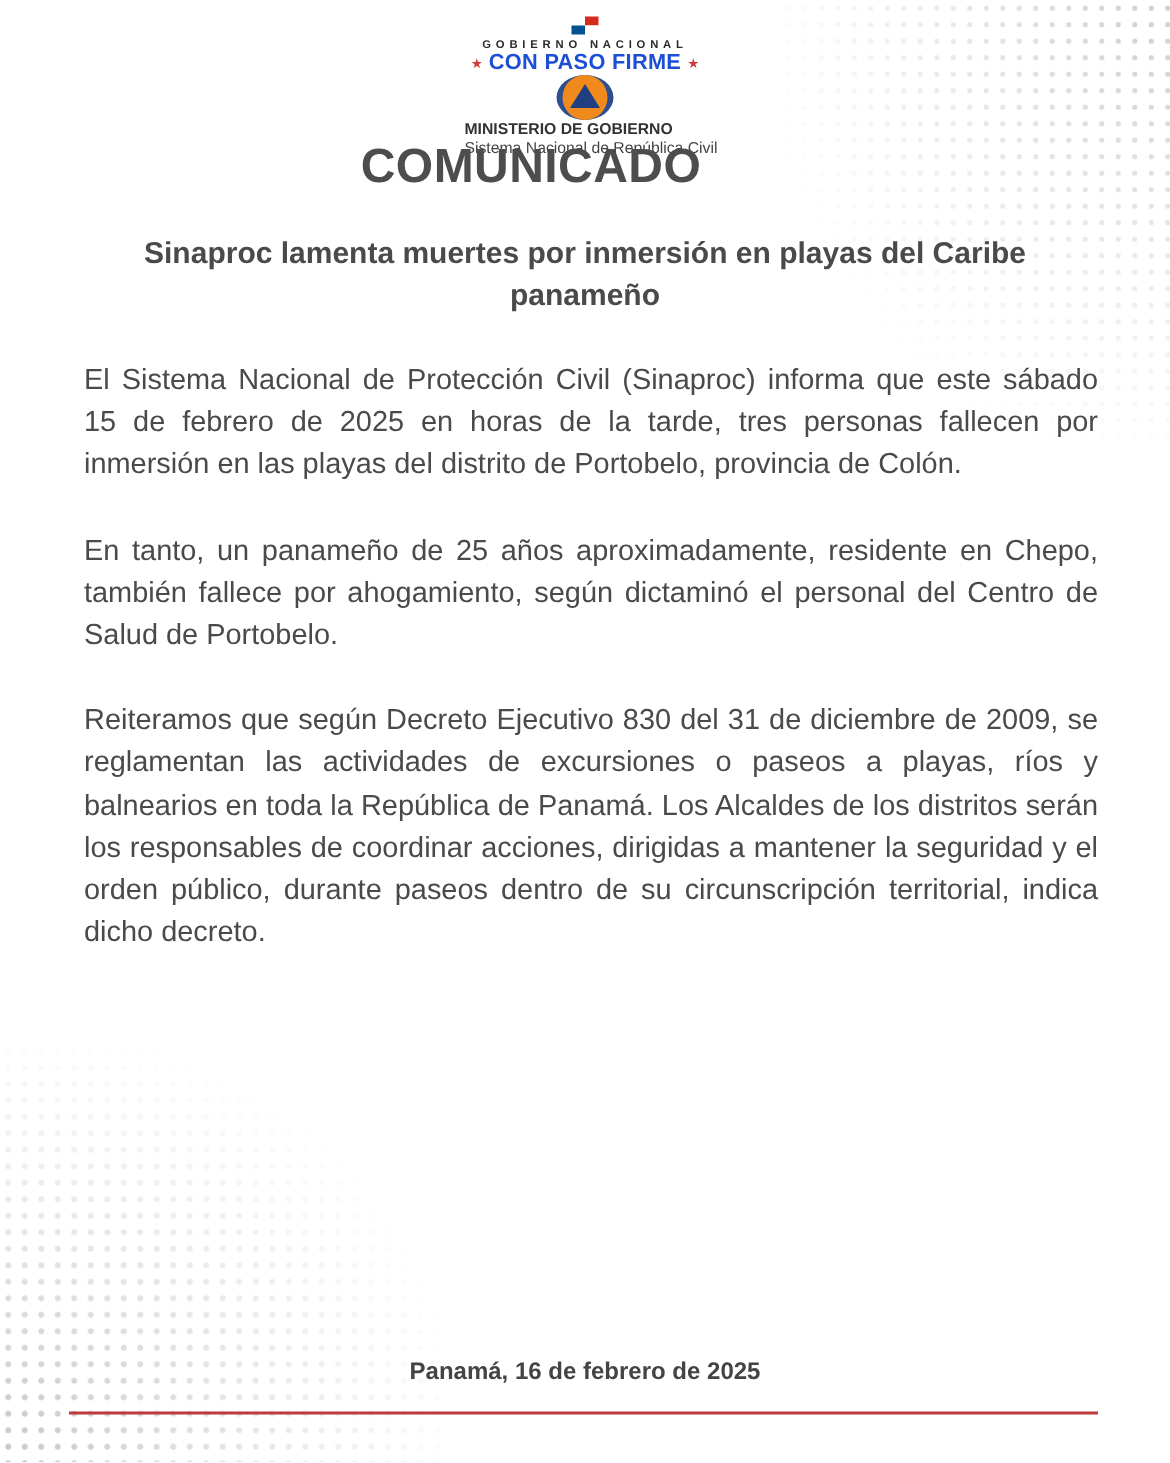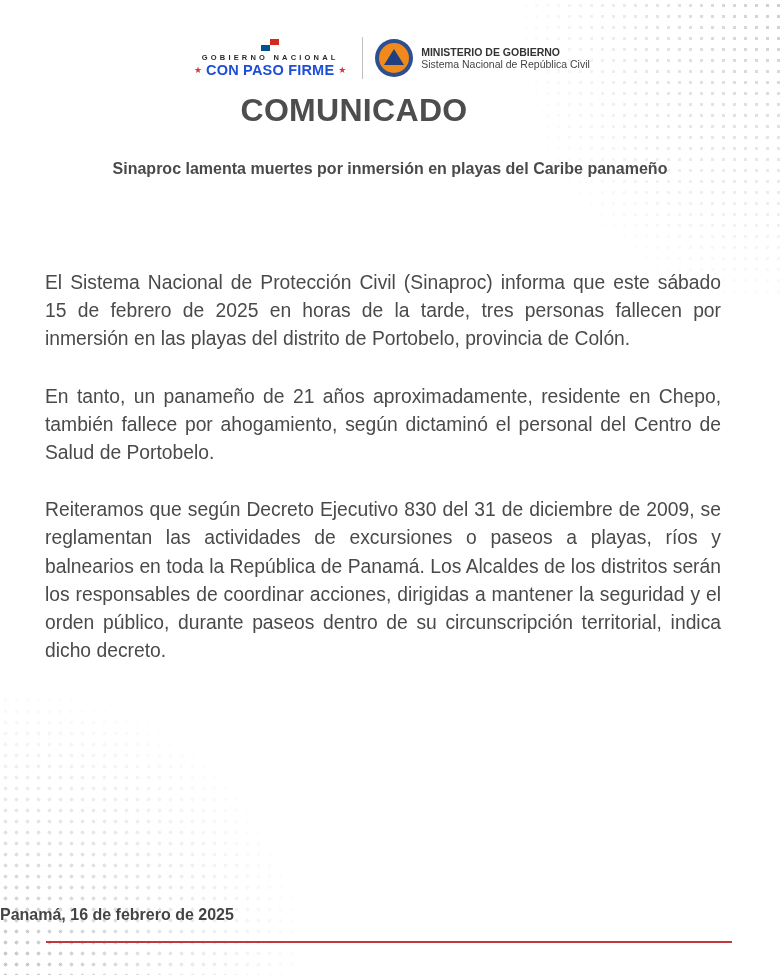--- a/index.html
+++ b/index.html
@@ -18,21 +18,21 @@
       position: absolute; bottom: 0; left: 0; width: 300px; height: 280px;
       background-image: radial-gradient(circle, #c4c4c4 1.8px, transparent 2.2px);
       background-size: 11px 11px;
       -webkit-mask-image: radial-gradient(ellipse at 0% 100%, rgba(0,0,0,0.95) 0%, rgba(0,0,0,0.35) 45%, transparent 75%);
       mask-image: radial-gradient(ellipse at 0% 100%, rgba(0,0,0,0.95) 0%, rgba(0,0,0,0.35) 45%, transparent 75%);
       pointer-events: none;
     }
 
     .header {
       position: absolute; top: 34px; left: 0; width: 780px; height: 48px;
-      display: flex; align-items: center; justify-content: center;
+      display: flex; align-items: center; justify-content: center; flex-direction: column;
     }
     .gov-logo { display: flex; flex-direction: column; align-items: center; width: 160px; }
     .flag { display: flex; width: 18px; height: 12px; flex-wrap: wrap; margin-bottom: 2px; }
     .flag span { width: 9px; height: 6px; }
     .gov-top { font-size: 7.5px; letter-spacing: 3.2px; color: #2a2a2a; font-weight: bold; }
     .gov-bottom { display: flex; align-items: center; gap: 4px; }
     .gov-bottom .star { color: #d23b3b; font-size: 9px; }
     .gov-main { font-size: 14.5px; font-weight: bold; color: #1d4ed8; letter-spacing: 0.2px; }
     .divider-v { width: 1px; height: 42px; background: #bfbfbf; margin: 0 12px 0 12px; }
     .seal { width: 38px; height: 38px; border-radius: 50%; background: #2d4f8f; display: flex; align-items: center; justify-content: center; }
@@ -41,32 +41,32 @@
     .ministry { margin-left: 8px; line-height: 1.15; }
     .ministry-title { font-size: 10.5px; font-weight: bold; color: #333; }
     .ministry-sub { font-size: 10.5px; color: #444; }
 
     .title {
       position: absolute; top: 92px; left: 0; width: 708px; text-align: center;
       font-size: 32px; font-weight: bold; color: #4d4d4d; letter-spacing: 0.3px;
     }
     .subtitle {
       position: absolute; top: 155px; left: 60px; width: 660px; text-align: center;
-      font-size: 16px; font-weight: bold; color: #4a4a4a; line-height: 28px;
+      font-size: 20px; font-weight: bold; color: #4a4a4a; line-height: 28px;
     }
     .body {
-      position: absolute; top: 240px; left: 45px; width: 676px; margin-top: 29px;
+      position: absolute; top: 240px; left: 56px; width: 676px;
     }
     .para {
       font-size: 19.3px; line-height: 28.2px; text-align: justify; color: #4a4a4a;
       margin-bottom: 29px;
     }
     .para.last { margin-bottom: 0; }
     .dateline {
-      position: absolute; top: 906px; left: 0; width: 780px; 
+      position: absolute; top: 906px; left: 0; width: 780px; text-align: center;
       font-size: 16px; font-weight: bold; color: #444;
     }
     .footer-rule {
       position: absolute; top: 941px; left: 46px; width: 686px; height: 2px; background: #c0393b;
     }
   </style>
 </head>
 <body>
 
 <div class="dots-tr"></div>
@@ -97,18 +97,18 @@
     <div class="ministry-title">MINISTERIO DE GOBIERNO</div>
     <div class="ministry-sub">Sistema Nacional de República Civil</div>
   </div>
 </div>
 
 <h1 class="title">COMUNICADO</h1>
 <h2 class="subtitle">Sinaproc lamenta muertes por inmersión en playas del Caribe panameño</h2>
 
 <div class="body">
   <p class="para">El Sistema Nacional de Protección Civil (Sinaproc) informa que este sábado 15 de febrero de 2025 en horas de la tarde, tres personas fallecen por inmersión en las playas del distrito de Portobelo, provincia de Colón.</p>
-  <p class="para">En tanto, un panameño de 21 años aproximadamente, residente en Chepo, también fallece por ahogamiento, según dictaminó el personal del Centro de Salud de Portobelo.</p>
+  <p class="para">En tanto, un panameño de 25 años aproximadamente, residente en Chepo, también fallece por ahogamiento, según dictaminó el personal del Centro de Salud de Portobelo.</p>
   <p class="para last">Reiteramos que según Decreto Ejecutivo 830 del 31 de diciembre de 2009, se reglamentan las actividades de excursiones o paseos a playas, ríos y balnearios en toda la República de Panamá. Los Alcaldes de los distritos serán los responsables de coordinar acciones, dirigidas a mantener la seguridad y el orden público, durante paseos dentro de su circunscripción territorial, indica dicho decreto.</p>
 </div>
 
 <div class="dateline">Panamá, 16 de febrero de 2025</div>
 <div class="footer-rule"></div>
 
 </body></html>

